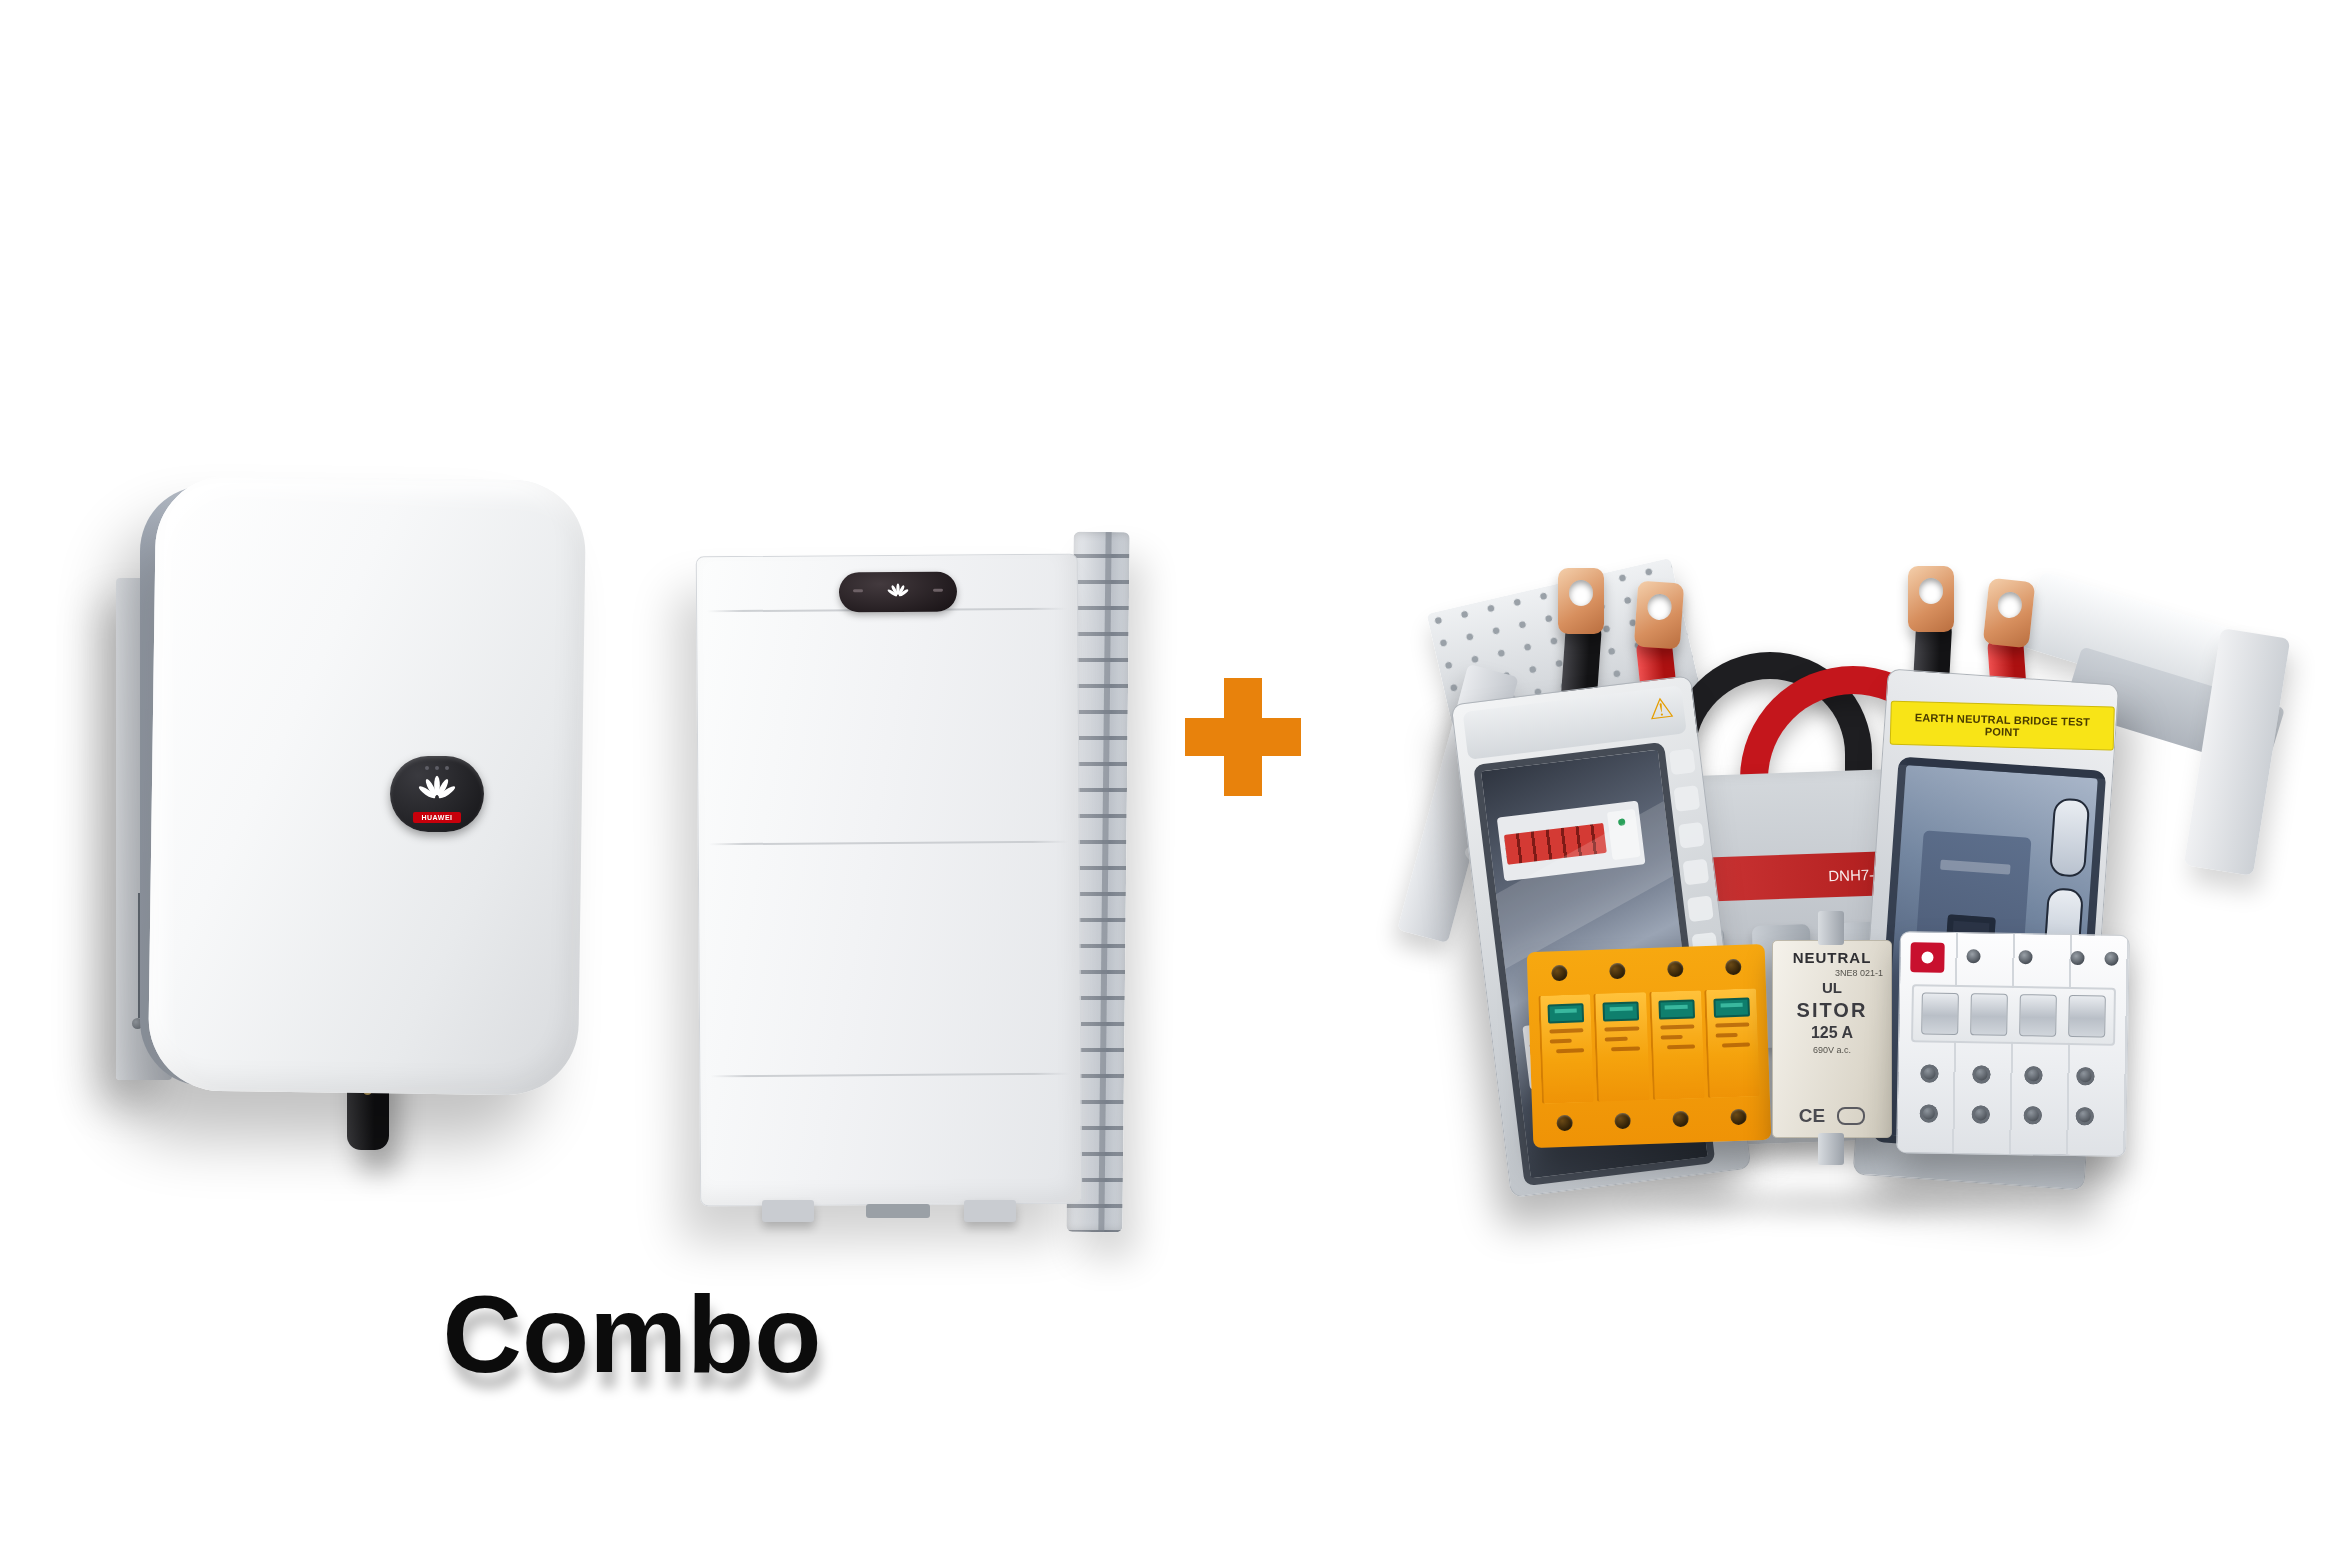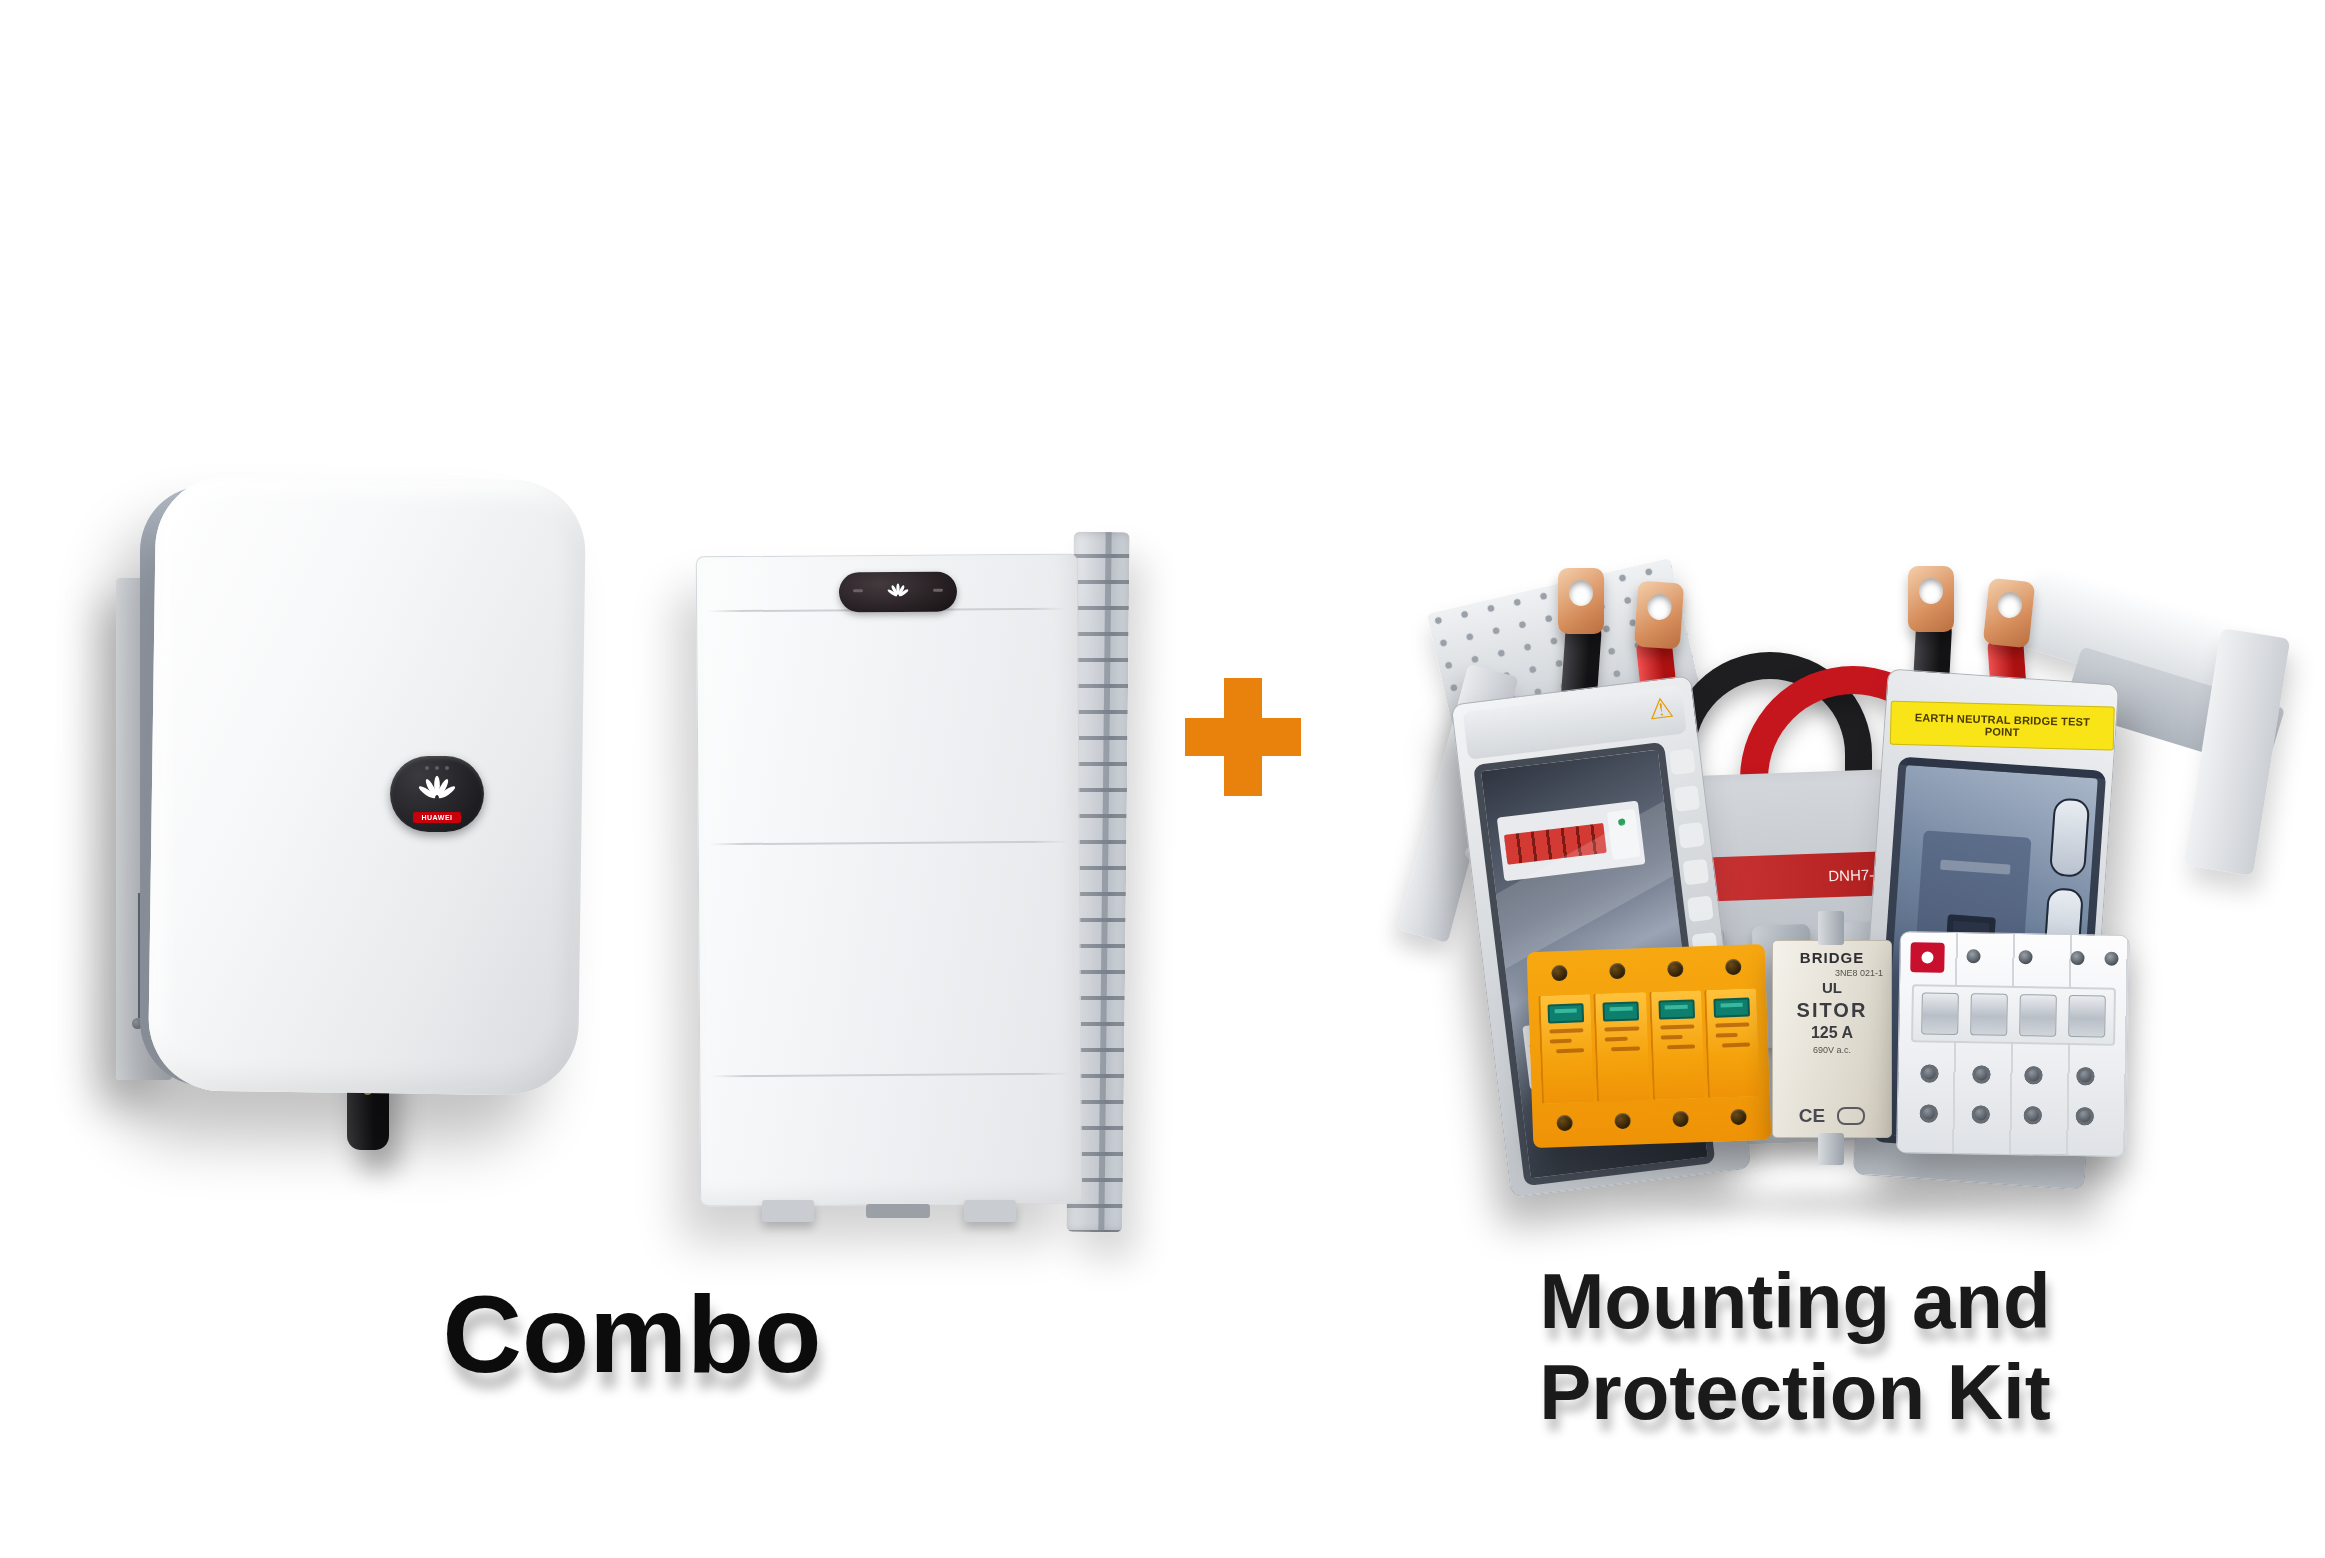--- a/index.html
+++ b/index.html
@@ -432,21 +432,21 @@
       <span class="screwD" style="left:24px;top:164px;"></span>
       <span class="screwD" style="left:82px;top:164px;"></span>
       <span class="screwD" style="left:140px;top:164px;"></span>
       <span class="screwD" style="left:198px;top:164px;"></span>
     </div>
 
     <div class="fuse">
       <span class="fuse-tab t"></span>
       <span class="fuse-tab b"></span>
       <div class="fuse-inner">
-        <div class="fuse-brand">BRIDGE</div>
+        <div class="fuse-brand">NEUTRAL</div>
         <div class="fuse-model">3NE8 021-1</div>
         <div class="fuse-ul">UL</div>
         <div class="fuse-series">SITOR</div>
         <div class="fuse-rating">125 A</div>
         <div class="fuse-volt">690V a.c.</div>
         <div class="fuse-certs">
           <span class="fuse-ce">CE</span>
           <span class="fuse-oval"></span>
         </div>
       </div>
@@ -471,18 +471,14 @@
       <span class="screwB" style="left:126px;top:132px;"></span>
       <span class="screwB" style="left:178px;top:132px;"></span>
       <span class="screwB" style="left:22px;top:172px;"></span>
       <span class="screwB" style="left:74px;top:172px;"></span>
       <span class="screwB" style="left:126px;top:172px;"></span>
       <span class="screwB" style="left:178px;top:172px;"></span>
     </div>
   </div>
 
   <div class="combo-label">Combo</div>
-  <div class="kit-label">
-    <span>Mounting and</span>
-    <span>Protection Kit</span>
-  </div>
 
 </div>
 
 </body></html>

